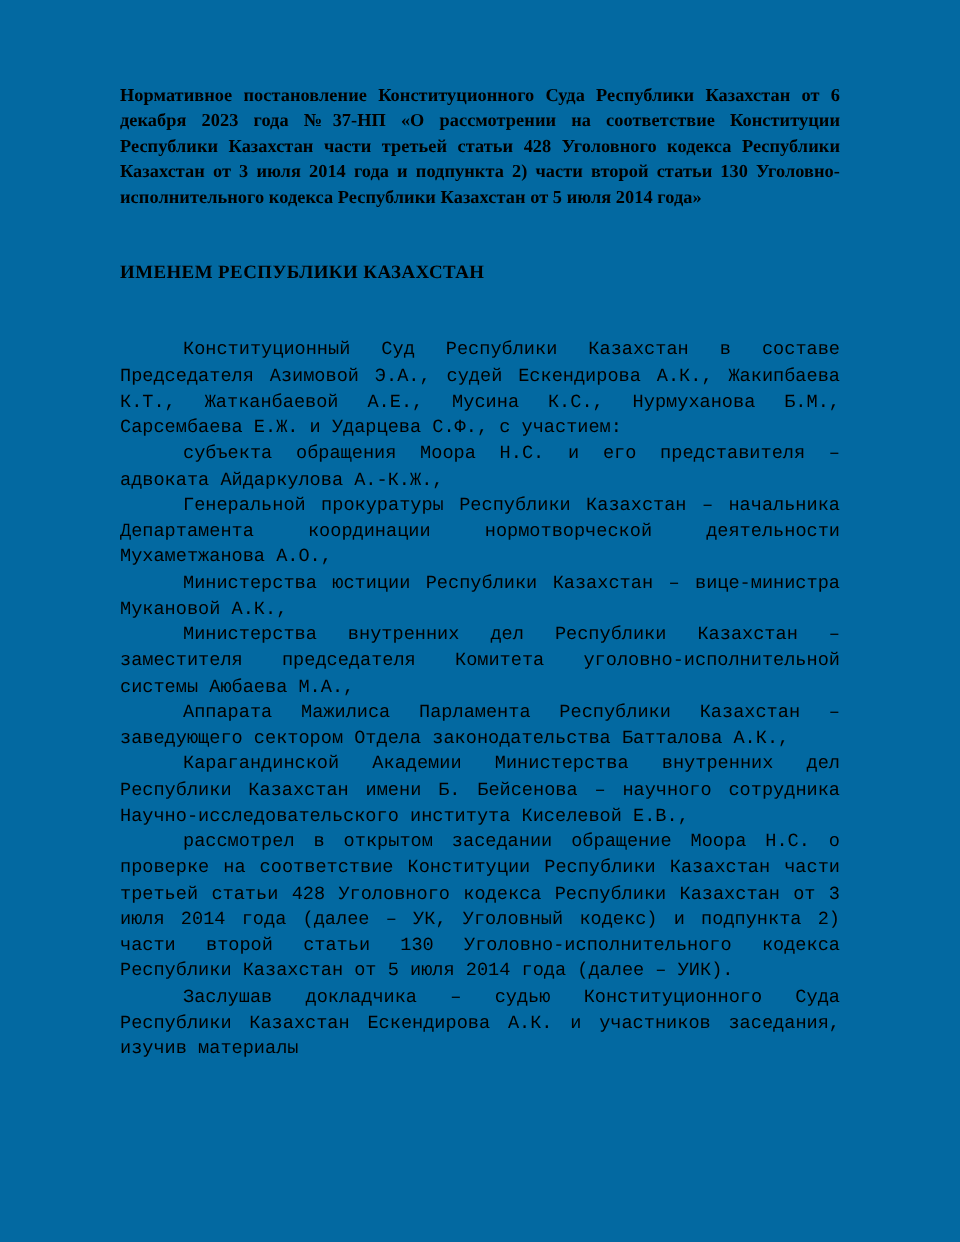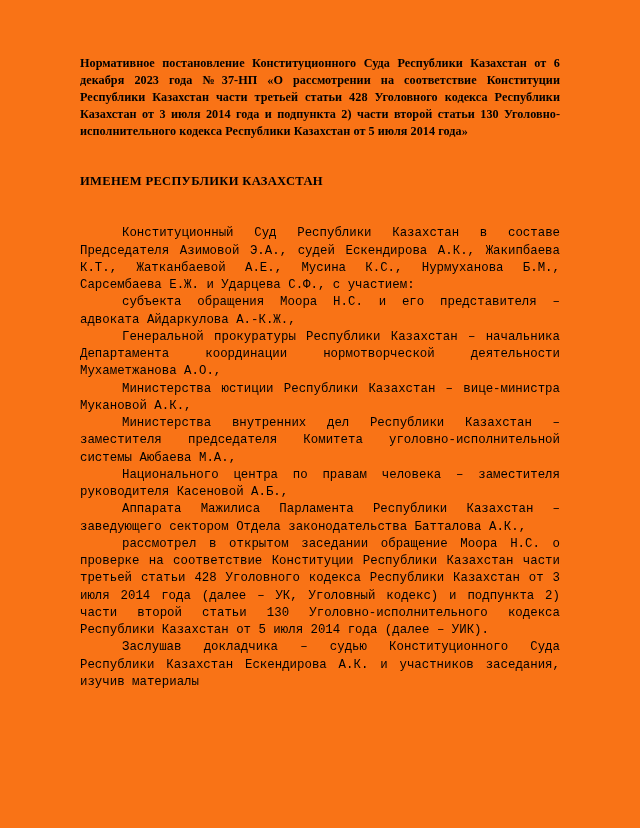--- a/index.html
+++ b/index.html
@@ -15,21 +15,21 @@
     font-family: "Liberation Serif", "DejaVu Serif", serif;
     color: #000000;
     -webkit-font-smoothing: antialiased;
   }
   .page {
     width: 640px;
     height: 828px;
     box-sizing: border-box;
     padding: 55px 80px 0 80px;
     position: relative;
-    background: #f97316;
+    background: #0369a1;
   }
   .doc-title {
     font-size: 12.2px;
     font-weight: bold;
     line-height: 17.1px;
     text-align: justify;
     text-align-last: left;
     letter-spacing: 0.05px;
     margin: 0;
     hyphens: none;
@@ -64,19 +64,19 @@
   <h1 class="doc-title">Нормативное постановление Конституционного Суда Республики Казахстан от 6 декабря 2023 года №37-НП «О рассмотрении на соответствие Конституции Республики Казахстан части третьей статьи 428 Уголовного кодекса Республики Казахстан от 3 июля 2014 года и подпункта 2) части второй статьи 130 Уголовно-исполнительного кодекса Республики Казахстан от 5 июля 2014 года»</h1>
 
   <h2 class="court-heading">ИМЕНЕМ РЕСПУБЛИКИ КАЗАХСТАН</h2>
 
   <div class="body-block">
     <p class="para">Конституционный Суд Республики Казахстан в составе Председателя Азимовой Э.А., судей Ескендирова А.К., Жакипбаева К.Т., Жатканбаевой А.Е., Мусина К.С., Нурмуханова Б.М., Сарсембаева Е.Ж. и Ударцева С.Ф., с участием:</p>
     <p class="para">субъекта обращения Моора Н.С. и его представителя – адвоката Айдаркулова А.-К.Ж.,</p>
     <p class="para">Генеральной прокуратуры Республики Казахстан – начальника Департамента координации нормотворческой деятельности Мухаметжанова А.О.,</p>
     <p class="para">Министерства юстиции Республики Казахстан – вице-министра Мукановой А.К.,</p>
     <p class="para">Министерства внутренних дел Республики Казахстан – заместителя председателя Комитета уголовно-исполнительной системы Аюбаева М.А.,</p>
-    <p class="para">Национального центра по правам человека – заместителя руководителя Касеновой А.Б.,</p>
     <p class="para">Аппарата Мажилиса Парламента Республики Казахстан – заведующего сектором Отдела законодательства Батталова А.К.,</p>
+    <p class="para">Карагандинской Академии Министерства внутренних дел Республики Казахстан имени Б. Бейсенова – научного сотрудника Научно-исследовательского института Киселевой Е.В.,</p>
     <p class="para">рассмотрел в открытом заседании обращение Моора Н.С. о проверке на соответствие Конституции Республики Казахстан части третьей статьи 428 Уголовного кодекса Республики Казахстан от 3 июля 2014 года (далее – УК, Уголовный кодекс) и подпункта 2) части второй статьи 130 Уголовно-исполнительного кодекса Республики Казахстан от 5 июля 2014 года (далее – УИК).</p>
     <p class="para">Заслушав докладчика – судью Конституционного Суда Республики Казахстан Ескендирова А.К. и участников заседания, изучив материалы</p>
   </div>
 
 </div>
 
 </body></html>

